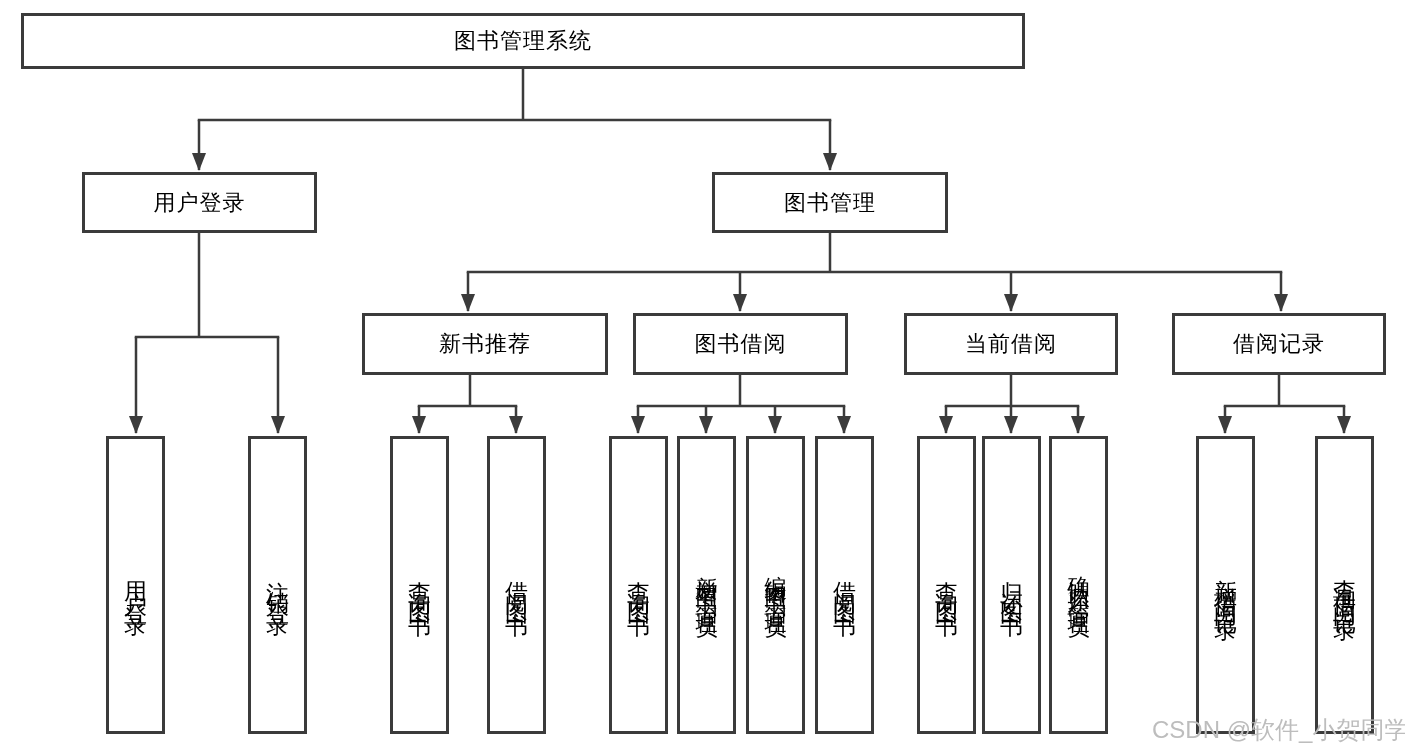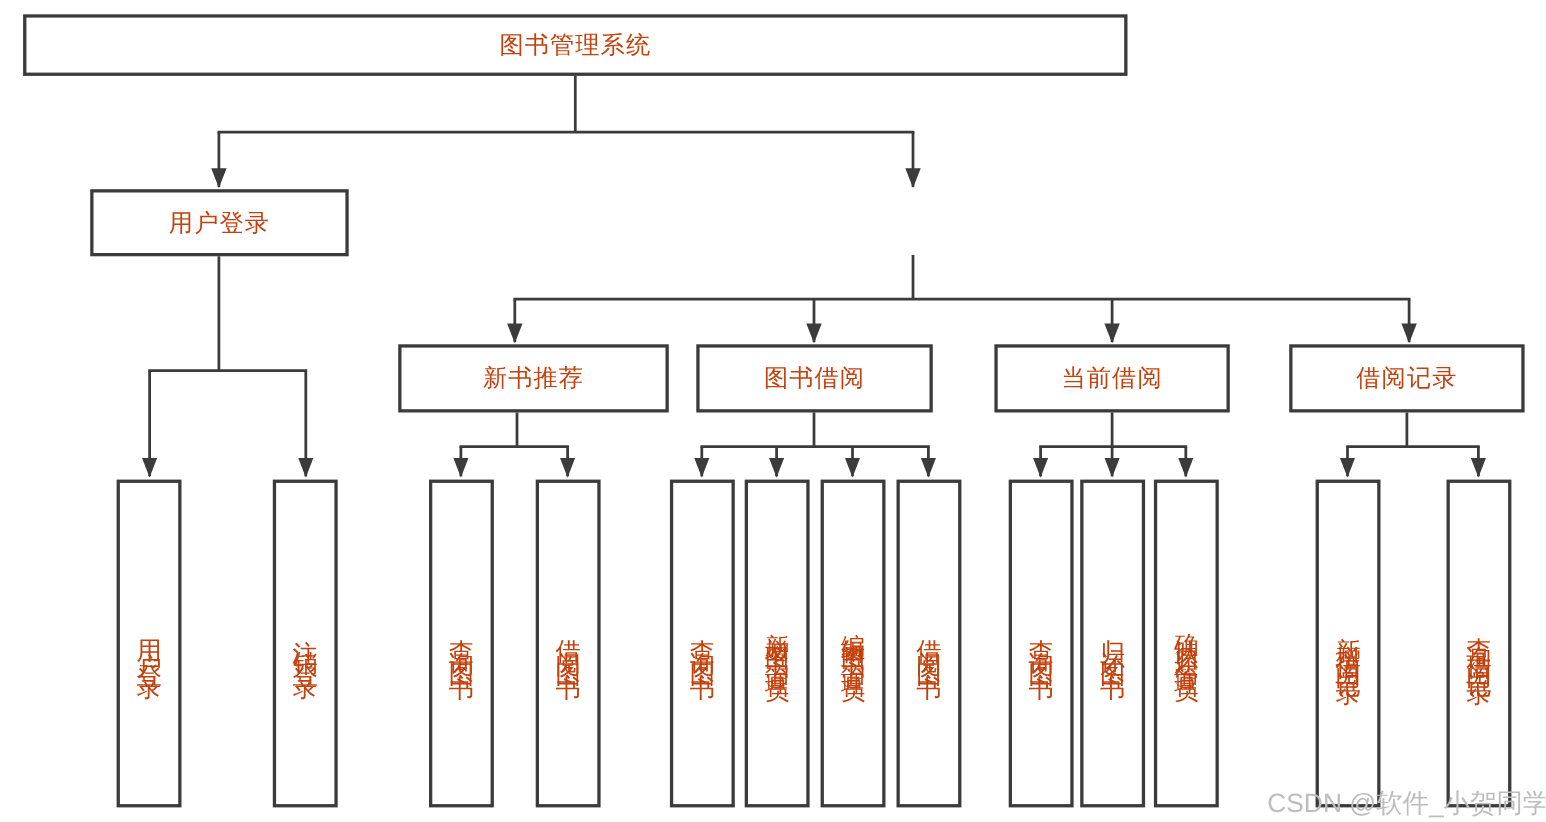--- a/index.html
+++ b/index.html
@@ -20,21 +20,21 @@
     left: 0; top: 0;
     width: 1405px;
     height: 747px;
     z-index: 1;
   }
   .node {
     position: absolute;
     box-sizing: border-box;
     background: #ffffff;
     border: 3px solid #3b3b3b;
-    color: #c2410c;
+    color: #000000;
     display: flex;
     align-items: center;
     justify-content: center;
     z-index: 2;
   }
   .hbox {
     font-size: 22px;
     letter-spacing: 1px;
   }
   .leaf {
@@ -100,20 +100,21 @@
 
       <path d="M1279,375 V406 M1225,406 H1344"></path>
       <path d="M1225,406 V433" marker-end="url(#arw)" stroke-linecap="butt"></path>
       <path d="M1344,406 V433" marker-end="url(#arw)" stroke-linecap="butt"></path>
     </g>
   </svg>
 
   <div class="node hbox" style="left:21px; top:13px; width:1004px; height:56px;">图书管理系统</div>
 
   <div class="node hbox" style="left:82px; top:172px; width:235px; height:61px;">用户登录</div>
+  <div class="node hbox" style="left:712px; top:172px; width:236px; height:61px;">图书管理</div>
 
   <div class="node hbox" style="left:362px; top:313px; width:246px; height:62px;">新书推荐</div>
   <div class="node hbox" style="left:633px; top:313px; width:215px; height:62px;">图书借阅</div>
   <div class="node hbox" style="left:904px; top:313px; width:214px; height:62px;">当前借阅</div>
   <div class="node hbox" style="left:1172px; top:313px; width:214px; height:62px;">借阅记录</div>
 
   <div class="node leaf" style="left:106px; top:436px; width:59px; height:298px;">用户登录</div>
   <div class="node leaf" style="left:248px; top:436px; width:59px; height:298px;">注销登录</div>
 
   <div class="node leaf" style="left:390px; top:436px; width:59px; height:298px;">查询图书</div>

